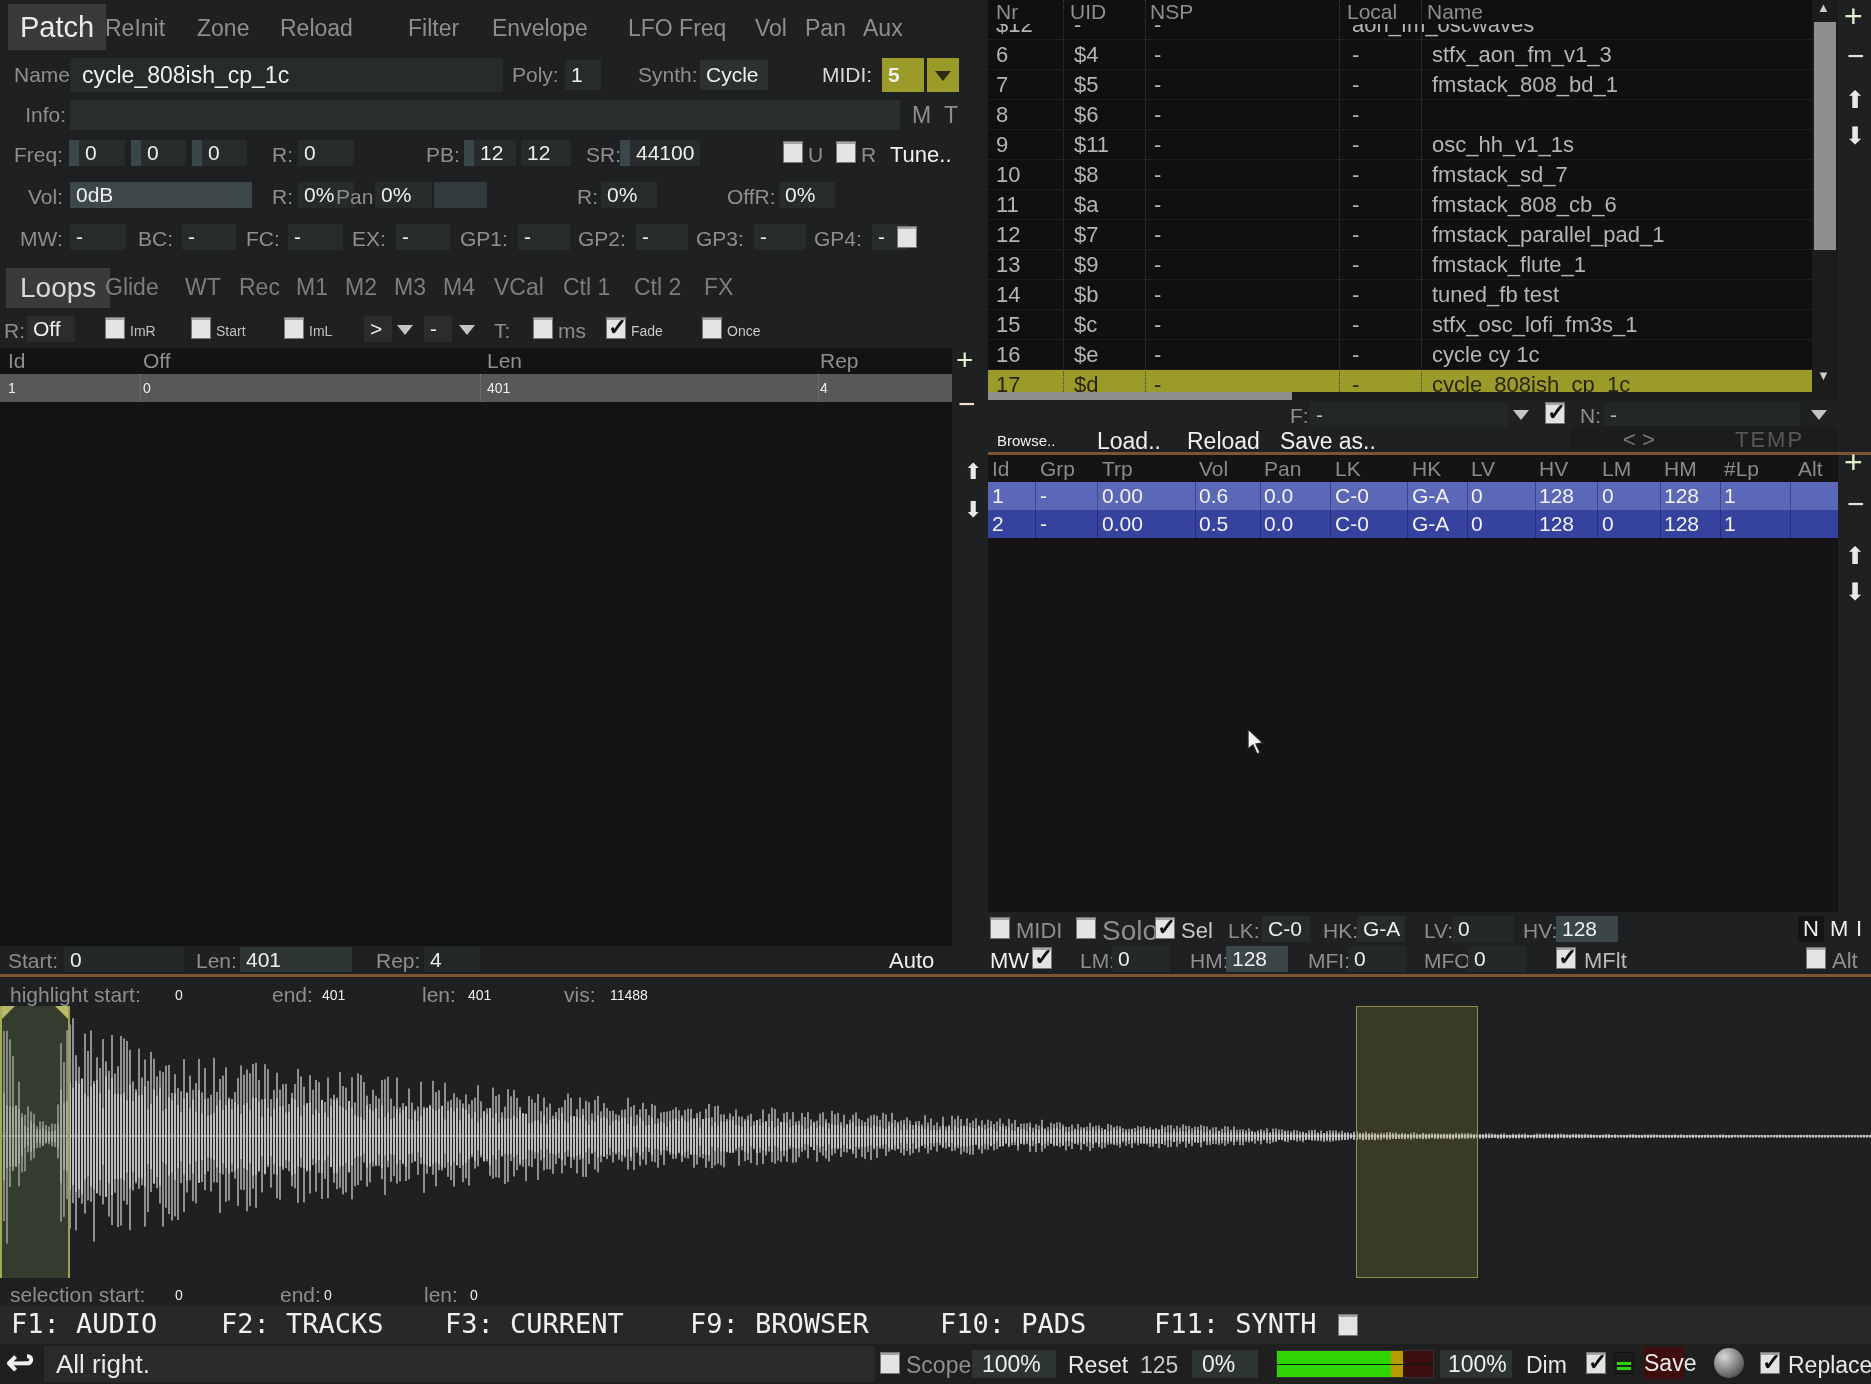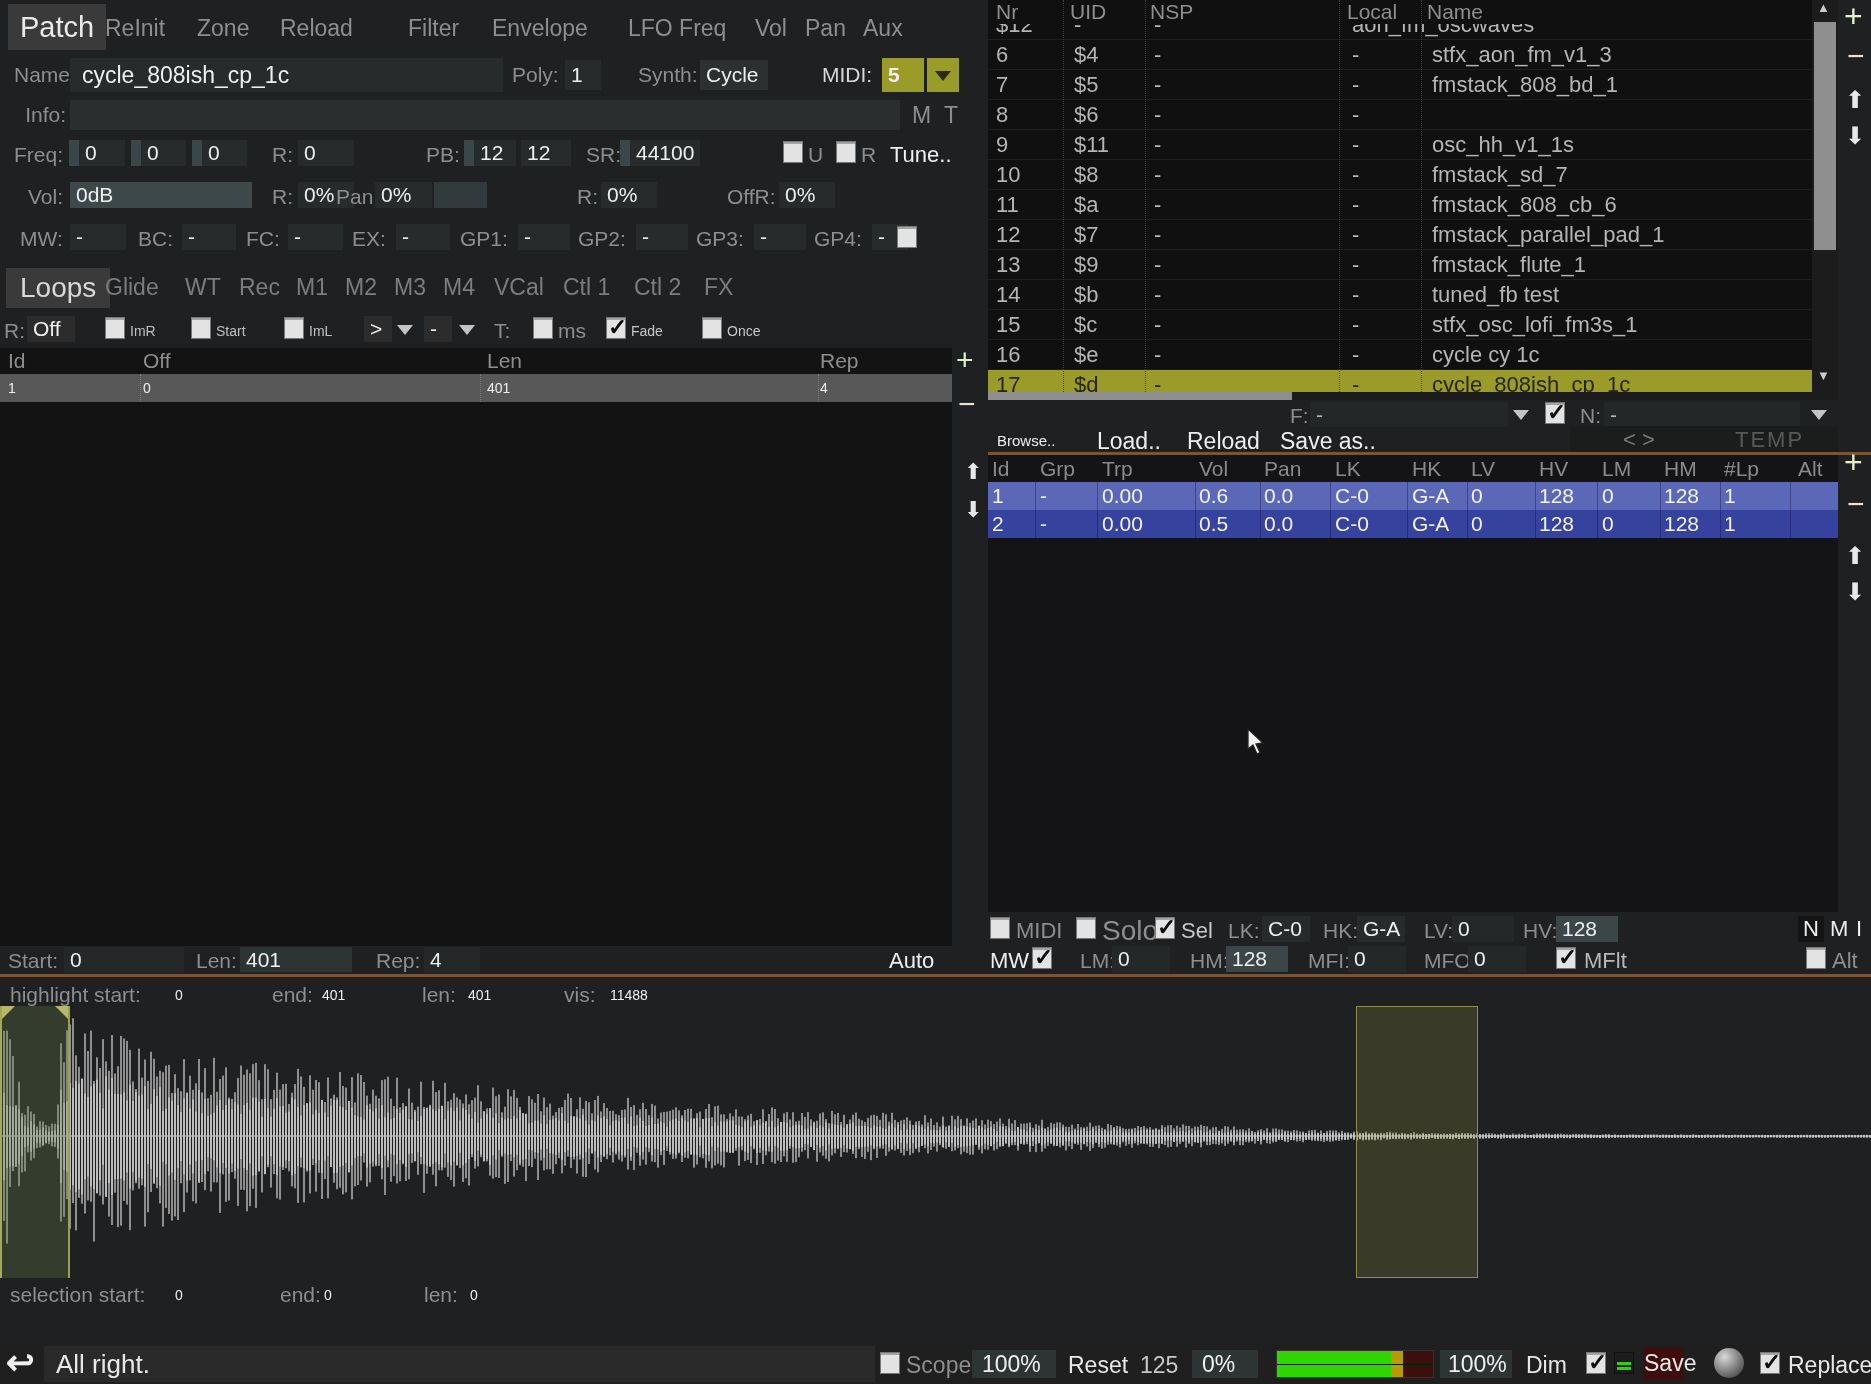--- a/index.html
+++ b/index.html
@@ -1702,20 +1702,29 @@
     <div class="abs" style="left:1356px;top:29px;width:122px;height:272px;background:rgba(165,165,60,.20);border:1px solid #8f8f45"></div>
 
     <div class="lbl" style="left:10px;top:305px">selection start:</div>
     <div class="wval" style="left:175px;top:305px">0</div>
     <div class="lbl" style="left:280px;top:305px">end:</div>
     <div class="wval" style="left:324px;top:305px">0</div>
     <div class="lbl" style="left:424px;top:305px">len:</div>
     <div class="wval" style="left:470px;top:305px">0</div>
   </div>
 
+  <div class="abs" style="left:0;top:1306px;width:1871px;height:38px;background:#282828">
+    <div class="fkey" style="left:11px">F1: AUDIO</div>
+    <div class="fkey" style="left:221px">F2: TRACKS</div>
+    <div class="fkey" style="left:445px">F3: CURRENT</div>
+    <div class="fkey" style="left:690px">F9: BROWSER</div>
+    <div class="fkey" style="left:940px">F10: PADS</div>
+    <div class="fkey" style="left:1154px">F11: SYNTH</div>
+    <div class="cb" style="left:1338px;top:8px"></div>
+  </div>
 
   <div class="abs" style="left:0;top:1344px;width:1871px;height:40px;background:#1f1f1f">
     <div class="abs" style="left:44px;top:2px;width:831px;height:36px;background:#2a2a2a"></div>
     <div class="abs" style="left:6px;top:-2px;color:#f0f0f0;font-size:34px;font-weight:bold">↩</div>
     <div class="sbtxt" style="left:56px;top:4px;font-size:26px">All right.</div>
     <div class="cb" style="left:880px;top:8px"></div>
     <div class="lbl" style="left:906px;top:8px;font-size:23px">Scope</div>
     <div class="vbox" style="left:972px;top:6px;width:84px;height:28px;line-height:28px;background:#2d3434;font-size:23px;padding-left:10px">100%</div>
     <div class="sbtxt" style="left:1068px;top:5px">Reset</div>
     <div class="sbtxt" style="left:1140px;top:5px;color:#c8c8c8">125</div>

